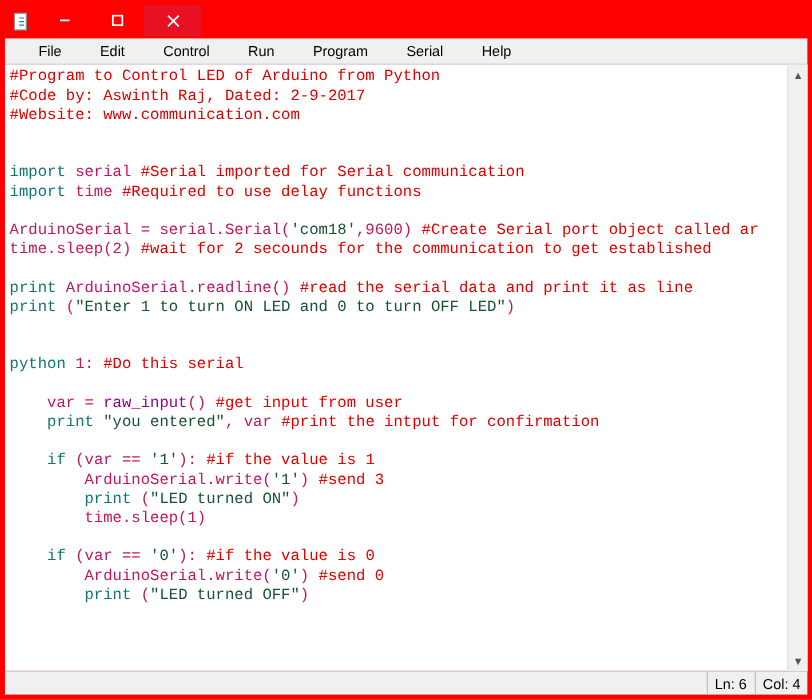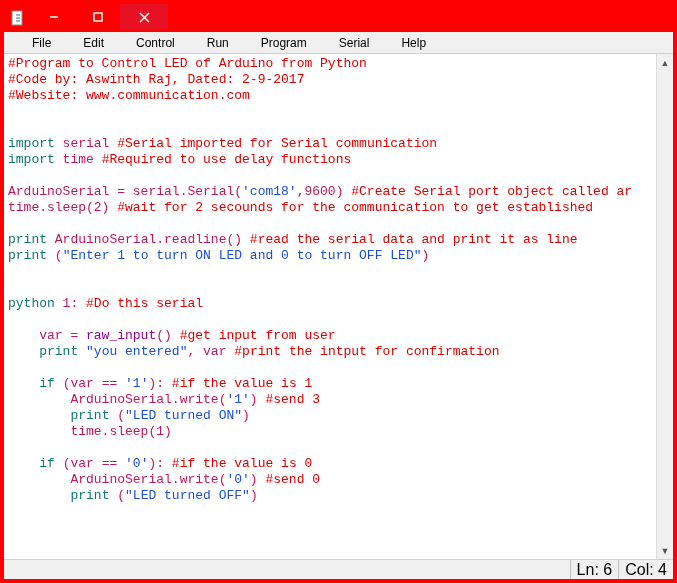--- a/index.html
+++ b/index.html
@@ -82,35 +82,35 @@
   }
   .sb-track { flex:1; background:#f0f0f0; }
 
   .statusbar {
     height: 20px;
     background: #f0f0f0;
     border-top: 1px solid #d0d0d0;
     display: flex;
     justify-content: flex-end;
     align-items: center;
-    font-size: 16px;
+    font-size: 12px;
     color: #000;
   }
   .status-cell {
     border-left: 1px solid #c0c0c0;
     padding: 0 6px;
     height: 100%;
     display: flex; align-items: center;
     min-width: 40px;
   }
 
   
   .c-com { color: #dd0000; }     
   .c-kw  { color: #0f766e; }     
-  .c-str { color: #1d4ed8; }     
+  .c-str { color: #14532d; }     
   .c-pur { color: #900090; }     
   .c-blk { color: #be185d; }
 </style>
 </head>
 <body>
 
 <div class="titlebar">
   <span class="title-icon">
     <svg width="16" height="16" viewBox="0 0 16 16">
       <rect x="2" y="1" width="10" height="14" fill="#fff" stroke="#888"></rect>

